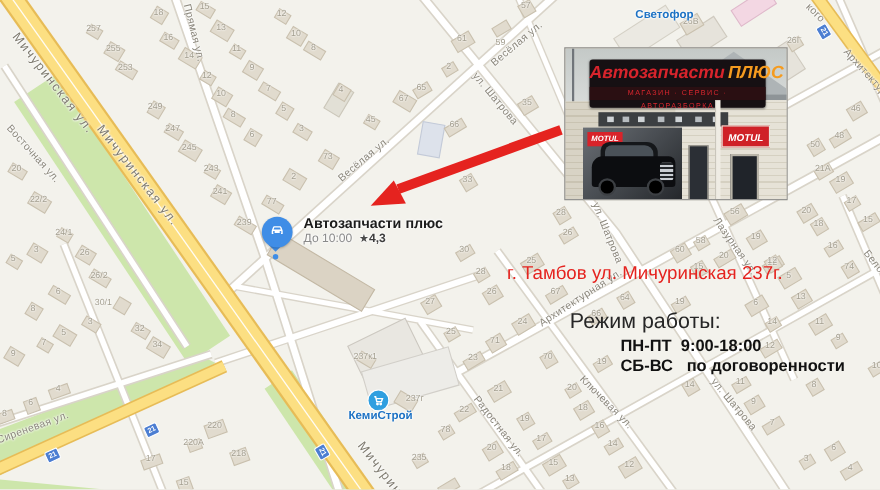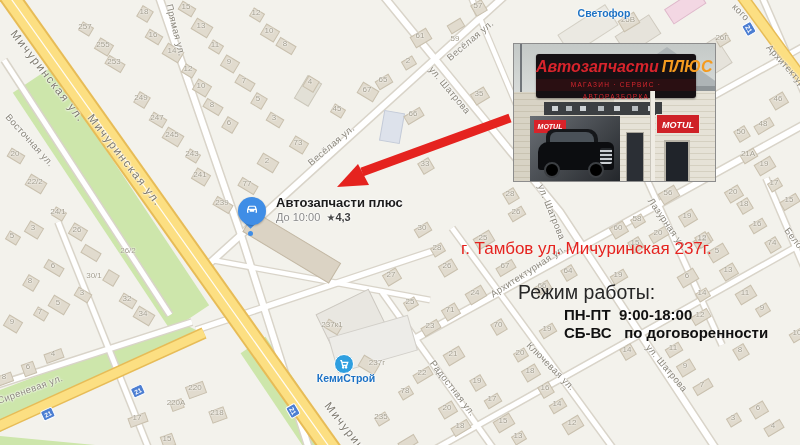--- a/index.html
+++ b/index.html
@@ -333,21 +333,21 @@
       <div class="bnum" style="left: 383px; top: 79px;">65</div>
       <div class="bnum" style="left: 367px; top: 89px;">67</div>
       <div class="bnum" style="left: 337px; top: 108px;">45</div>
       <div class="bnum" style="left: 298px; top: 142px;">73</div>
       <div class="bnum" style="left: 247px; top: 183px;">77</div>
       <div class="bnum" style="left: 425px; top: 163px;">33</div>
       <div class="bnum" style="left: 15px; top: 153px;">20</div>
       <div class="bnum" style="left: 35px; top: 181px;">22/2</div>
       <div class="bnum" style="left: 58px; top: 211px;">24/1</div>
       <div class="bnum" style="left: 77px; top: 229px;">26</div>
-      <div class="bnum" style="left: 90px; top: 250px; margin-left: 38px;">26/2</div>
+      <div class="bnum" style="left: 90px; top: 250px;">26/2</div>
       <div class="bnum" style="left: 94px; top: 275px;">30/1</div>
       <div class="bnum" style="left: 127px; top: 298px;">32</div>
       <div class="bnum" style="left: 143px; top: 313px;">34</div>
       <div class="bnum" style="left: 12px; top: 235px;">5</div>
       <div class="bnum" style="left: 33px; top: 227px;">3</div>
       <div class="bnum" style="left: 53px; top: 265px;">6</div>
       <div class="bnum" style="left: 30px; top: 280px;">8</div>
       <div class="bnum" style="left: 82px; top: 292px;">3</div>
       <div class="bnum" style="left: 58px; top: 302px;">5</div>
       <div class="bnum" style="left: 40px; top: 311px;">7</div>

